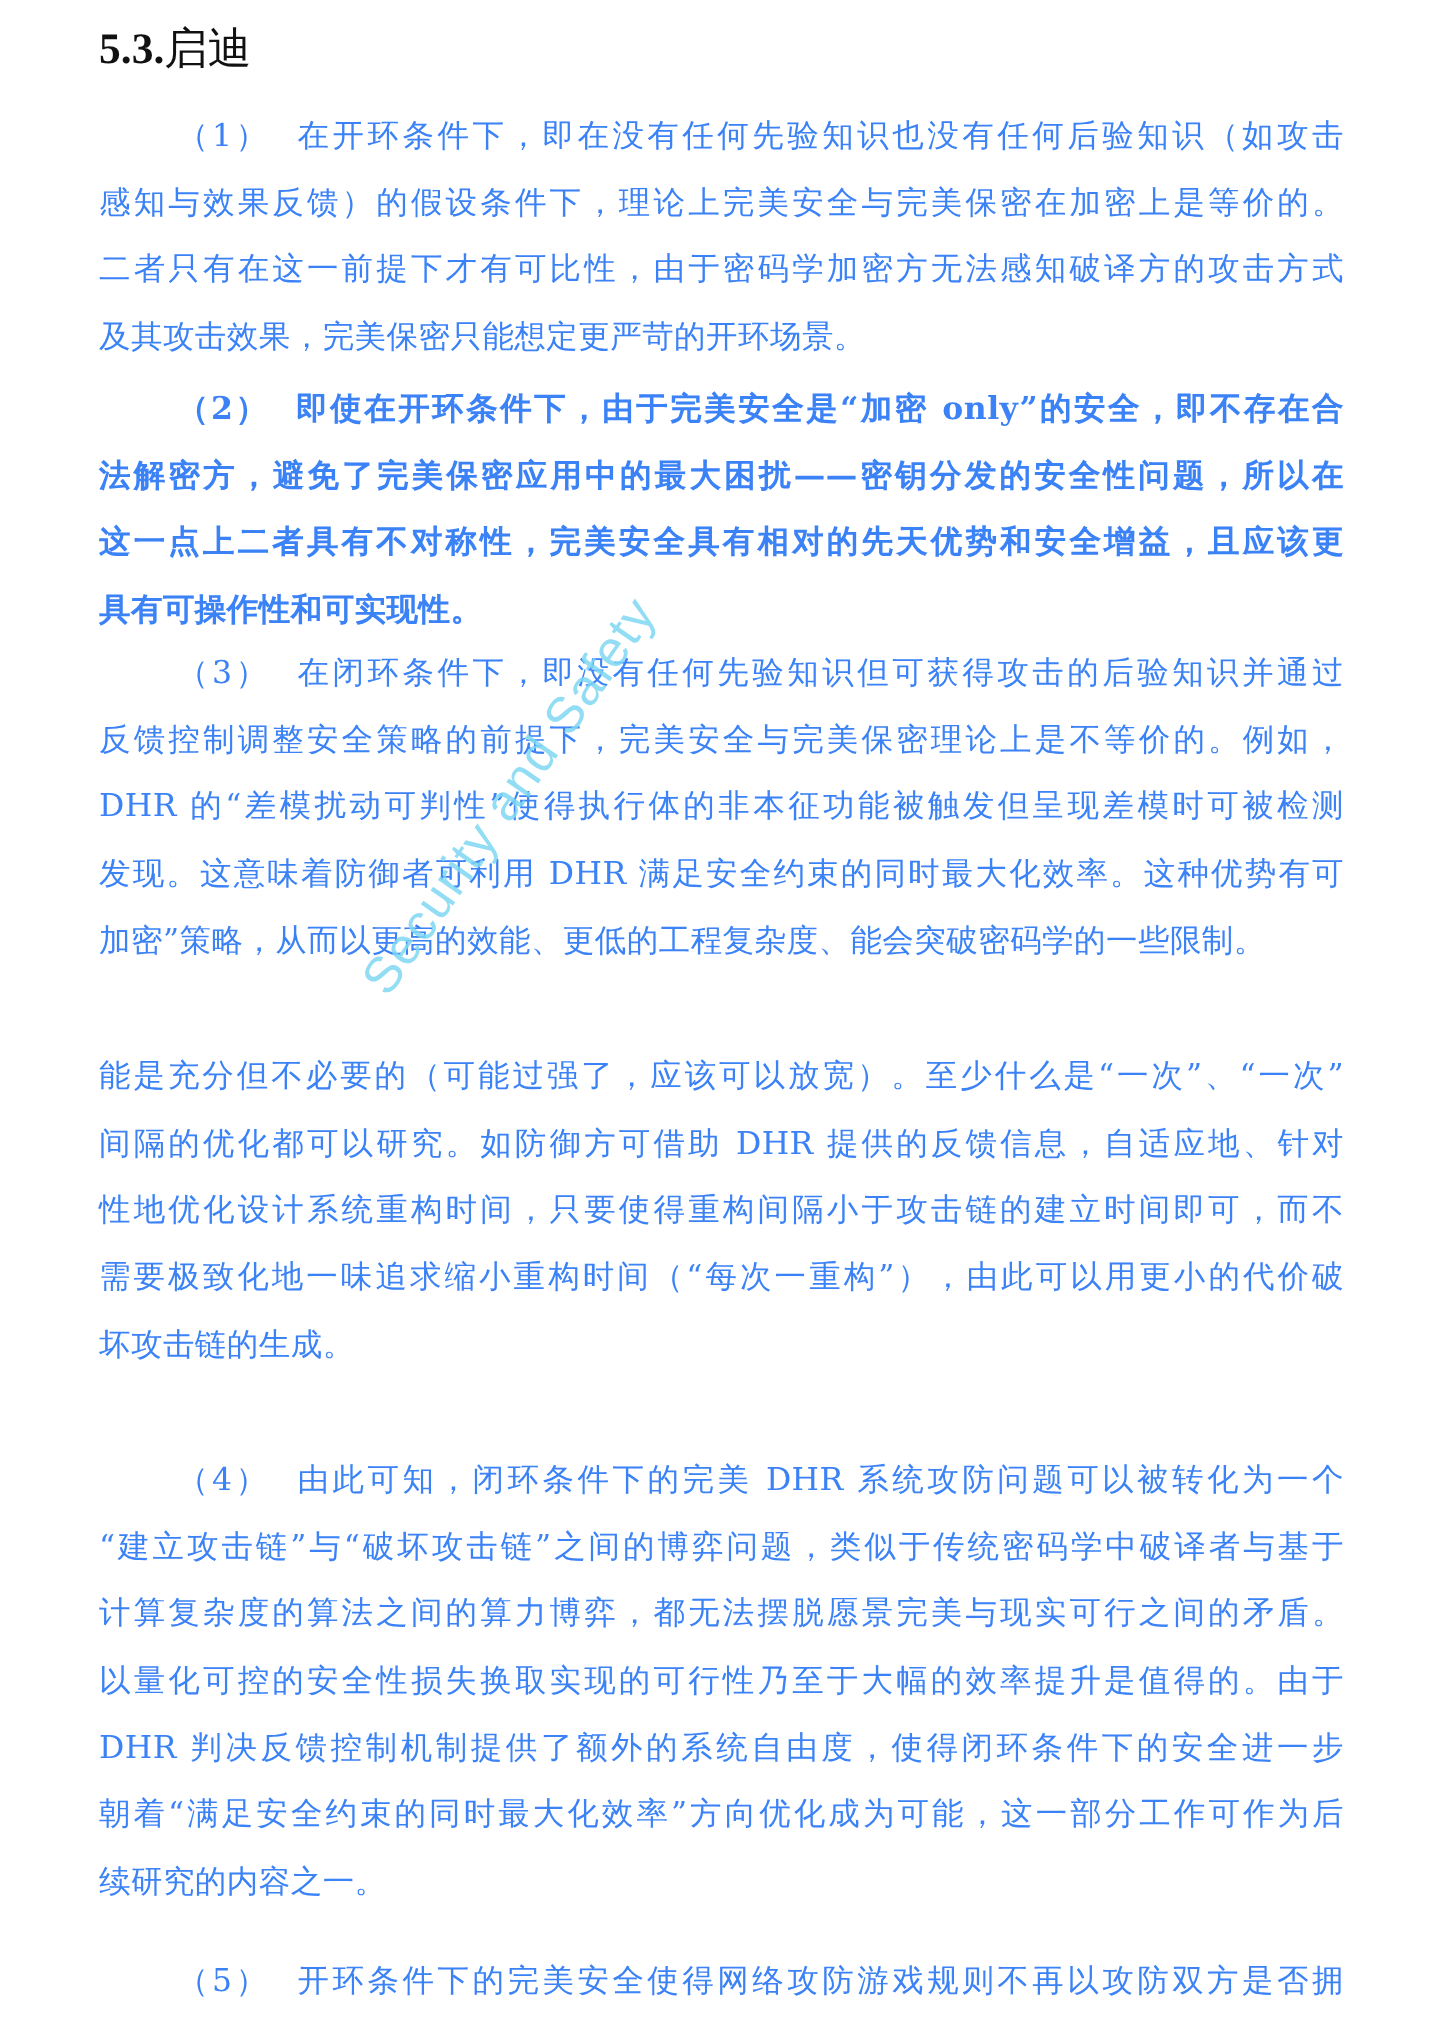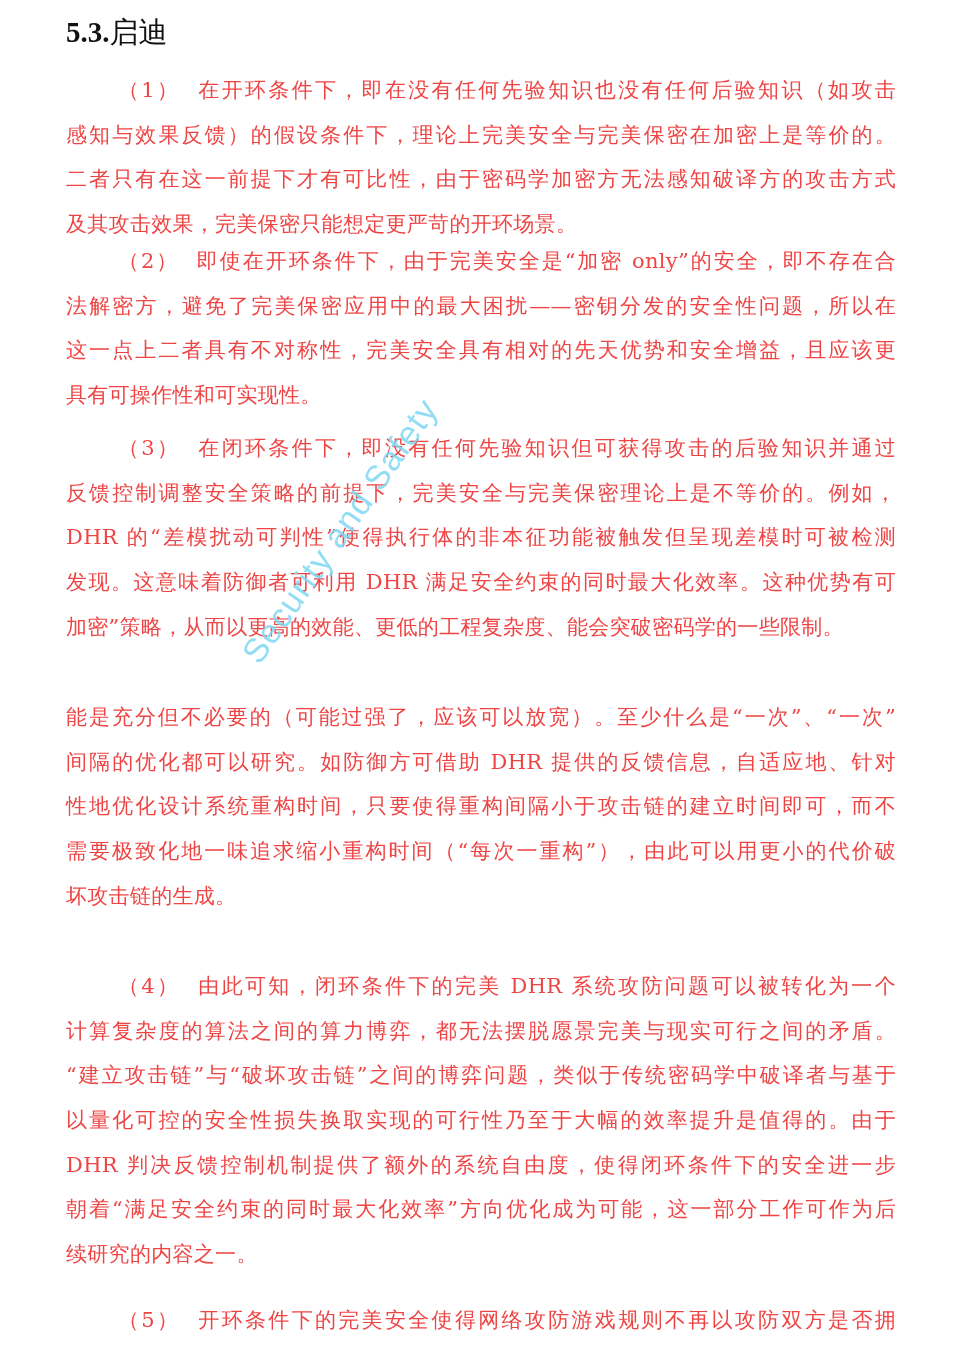--- a/index.html
+++ b/index.html
@@ -36,21 +36,21 @@
   }
   .para {
     position: absolute;
     left: 66px;
     width: 830px;
     font-size: 21px;
     line-height: 44.7px;
     text-align: justify;
     text-align-last: left;
     letter-spacing: 0.3px;
-    color: #ef4444;
+    color: #3b82f6;
   }
   .para .line {
     display: block;
     white-space: nowrap;
     text-align: justify;
     text-align-last: justify;
     height: 44.7px;
   }
   .para .line.last {
     text-align-last: left;
@@ -83,21 +83,21 @@
   <span class="num">5.3.</span><span class="title">启迪</span>
 </div>
 
 <div class="para" style="top:68px;">
   <span class="line indent"><span>（1）</span>&nbsp;&nbsp;<span>在开环条件下，即在没有任何先验知识也没有任何后验知识（如攻击</span></span>
   <span class="line">感知与效果反馈）的假设条件下，理论上完美安全与完美保密在加密上是等价的。</span>
   <span class="line">二者只有在这一前提下才有可比性，由于密码学加密方无法感知破译方的攻击方式</span>
   <span class="line last">及其攻击效果，完美保密只能想定更严苛的开环场景。</span>
 </div>
 
-<div class="para" style="top:239px;">
+<div class="para" style="top:250px;font-weight:bold;">
   <span class="line indent"><span>（2）</span>&nbsp;&nbsp;<span>即使在开环条件下，由于完美安全是“加密 only”的安全，即不存在合</span></span>
   <span class="line">法解密方，避免了完美保密应用中的最大困扰——密钥分发的安全性问题，所以在</span>
   <span class="line">这一点上二者具有不对称性，完美安全具有相对的先天优势和安全增益，且应该更</span>
   <span class="line last">具有可操作性和可实现性。</span>
 </div>
 
 <div class="para" style="top:426px;">
   <span class="line indent"><span>（3）</span>&nbsp;&nbsp;<span>在闭环条件下，即没有任何先验知识但可获得攻击的后验知识并通过</span></span>
   <span class="line">反馈控制调整安全策略的前提下，完美安全与完美保密理论上是不等价的。例如，</span>
   <span class="line">DHR 的“差模扰动可判性”使得执行体的非本征功能被触发但呈现差模时可被检测</span>
@@ -108,22 +108,22 @@
 <div class="para" style="top:695px;">
   <span class="line">能是充分但不必要的（可能过强了，应该可以放宽）。至少什么是“一次”、“一次”</span>
   <span class="line">间隔的优化都可以研究。如防御方可借助 DHR 提供的反馈信息，自适应地、针对</span>
   <span class="line">性地优化设计系统重构时间，只要使得重构间隔小于攻击链的建立时间即可，而不</span>
   <span class="line">需要极致化地一味追求缩小重构时间（“每次一重构”），由此可以用更小的代价破</span>
   <span class="line last">坏攻击链的生成。</span>
 </div>
 
 <div class="para" style="top:964px;">
   <span class="line indent"><span>（4）</span>&nbsp;&nbsp;<span>由此可知，闭环条件下的完美 DHR 系统攻防问题可以被转化为一个</span></span>
+  <span class="line">“建立攻击链”与“破坏攻击链”之间的博弈问题，类似于传统密码学中破译者与基于</span>
   <span class="line">计算复杂度的算法之间的算力博弈，都无法摆脱愿景完美与现实可行之间的矛盾。</span>
-  <span class="line">“建立攻击链”与“破坏攻击链”之间的博弈问题，类似于传统密码学中破译者与基于</span>
   <span class="line">以量化可控的安全性损失换取实现的可行性乃至于大幅的效率提升是值得的。由于</span>
   <span class="line">DHR 判决反馈控制机制提供了额外的系统自由度，使得闭环条件下的安全进一步</span>
   <span class="line">朝着“满足安全约束的同时最大化效率”方向优化成为可能，这一部分工作可作为后</span>
   <span class="line last">续研究的内容之一。</span>
 </div>
 
 <div class="para" style="top:1298px;">
   <span class="line indent"><span>（5）</span>&nbsp;&nbsp;<span>开环条件下的完美安全使得网络攻防游戏规则不再以攻防双方是否拥</span></span>
 </div>
 

